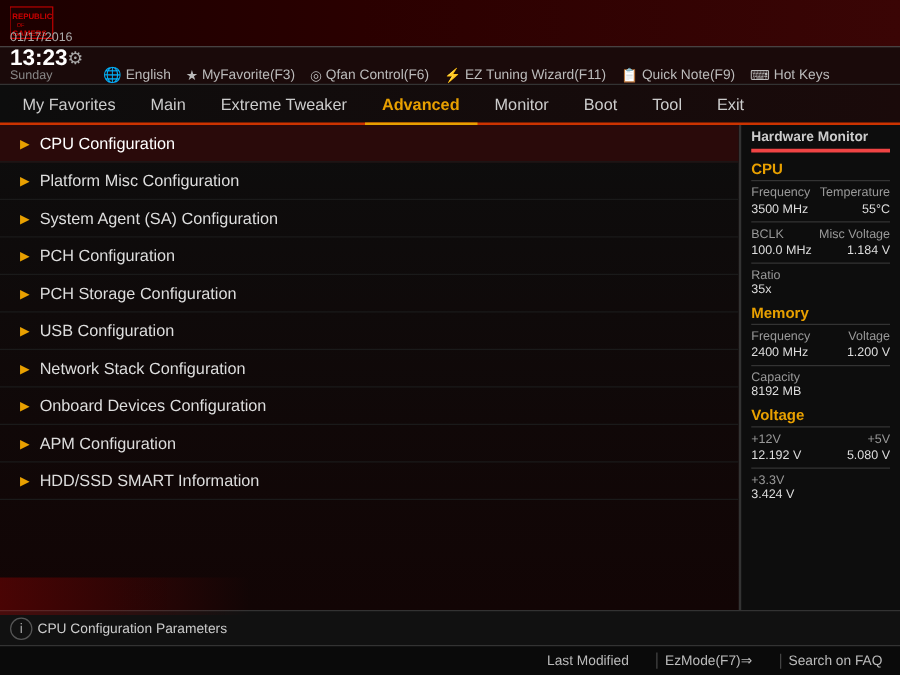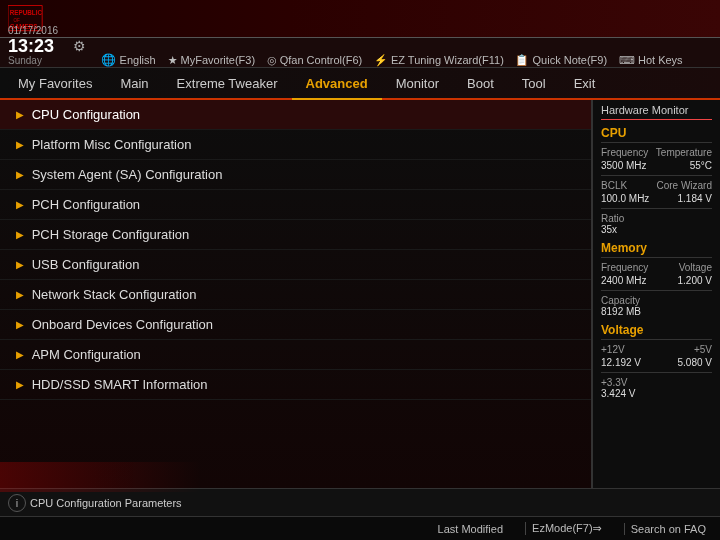--- a/index.html
+++ b/index.html
@@ -253,21 +253,21 @@
       <text x="6" y="18" font-size="5" fill="#cc0000">OF</text>
       <text x="2" y="26" font-size="7" fill="#cc0000" font-weight="bold">GAMERS</text>
       <polygon points="0,0 38,0 38,28 0,28" fill="none" stroke="#cc0000" stroke-width="1"></polygon>
     </svg>
   </div>
 </div>
 
 <div class="info-bar">
   <div class="datetime">
     <span style="font-size:10px;color:#aaa;">01/17/2016</span>
-    <div style="display:flex;align-items:center;gap:19px;">
+    <div style="display:flex;align-items:center;gap:0;">
       <span class="time-large">13:23</span>
       <span style="color:#aaa;font-size:14px;">⚙</span>
     </div>
     <span style="font-size:10px;color:#888;">Sunday</span>
   </div>
   <div class="info-bar-items">
     <div class="info-bar-item">
       <span style="font-size:12px;">🌐</span>
       <span>English</span>
     </div>
@@ -344,38 +344,38 @@
       <span class="arrow">▶</span>
       <span>APM Configuration</span>
     </div>
     <div class="menu-item">
       <span class="arrow">▶</span>
       <span>HDD/SSD SMART Information</span>
     </div>
   </div>
 
   <div class="right-panel">
-    <div style="font-size:11px;font-weight:normal;color:#ccc;margin-bottom:4px;border-bottom:1px solid #ef4444;padding-bottom:3px;">Hardware Monitor</div>
+    <div style="font-size:11px;font-weight:bold;color:#ccc;margin-bottom:4px;border-bottom:3px solid #ef4444;padding-bottom:3px;">Hardware Monitor</div>
 
     <div class="hw-section-title">CPU</div>
 
     <div class="hw-row">
       <span class="hw-label">Frequency</span>
       <span class="hw-label">Temperature</span>
     </div>
     <div class="hw-row">
       <span class="hw-value">3500 MHz</span>
       <span class="hw-value">55°C</span>
     </div>
 
     <div class="hw-divider"></div>
 
     <div class="hw-row">
       <span class="hw-label">BCLK</span>
-      <span class="hw-label">Core Wizard</span>
+      <span class="hw-label">Misc Voltage</span>
     </div>
     <div class="hw-row">
       <span class="hw-value">100.0 MHz</span>
       <span class="hw-value">1.184 V</span>
     </div>
 
     <div class="hw-divider"></div>
 
     <div class="hw-label">Ratio</div>
     <div class="hw-single">35x</div>

